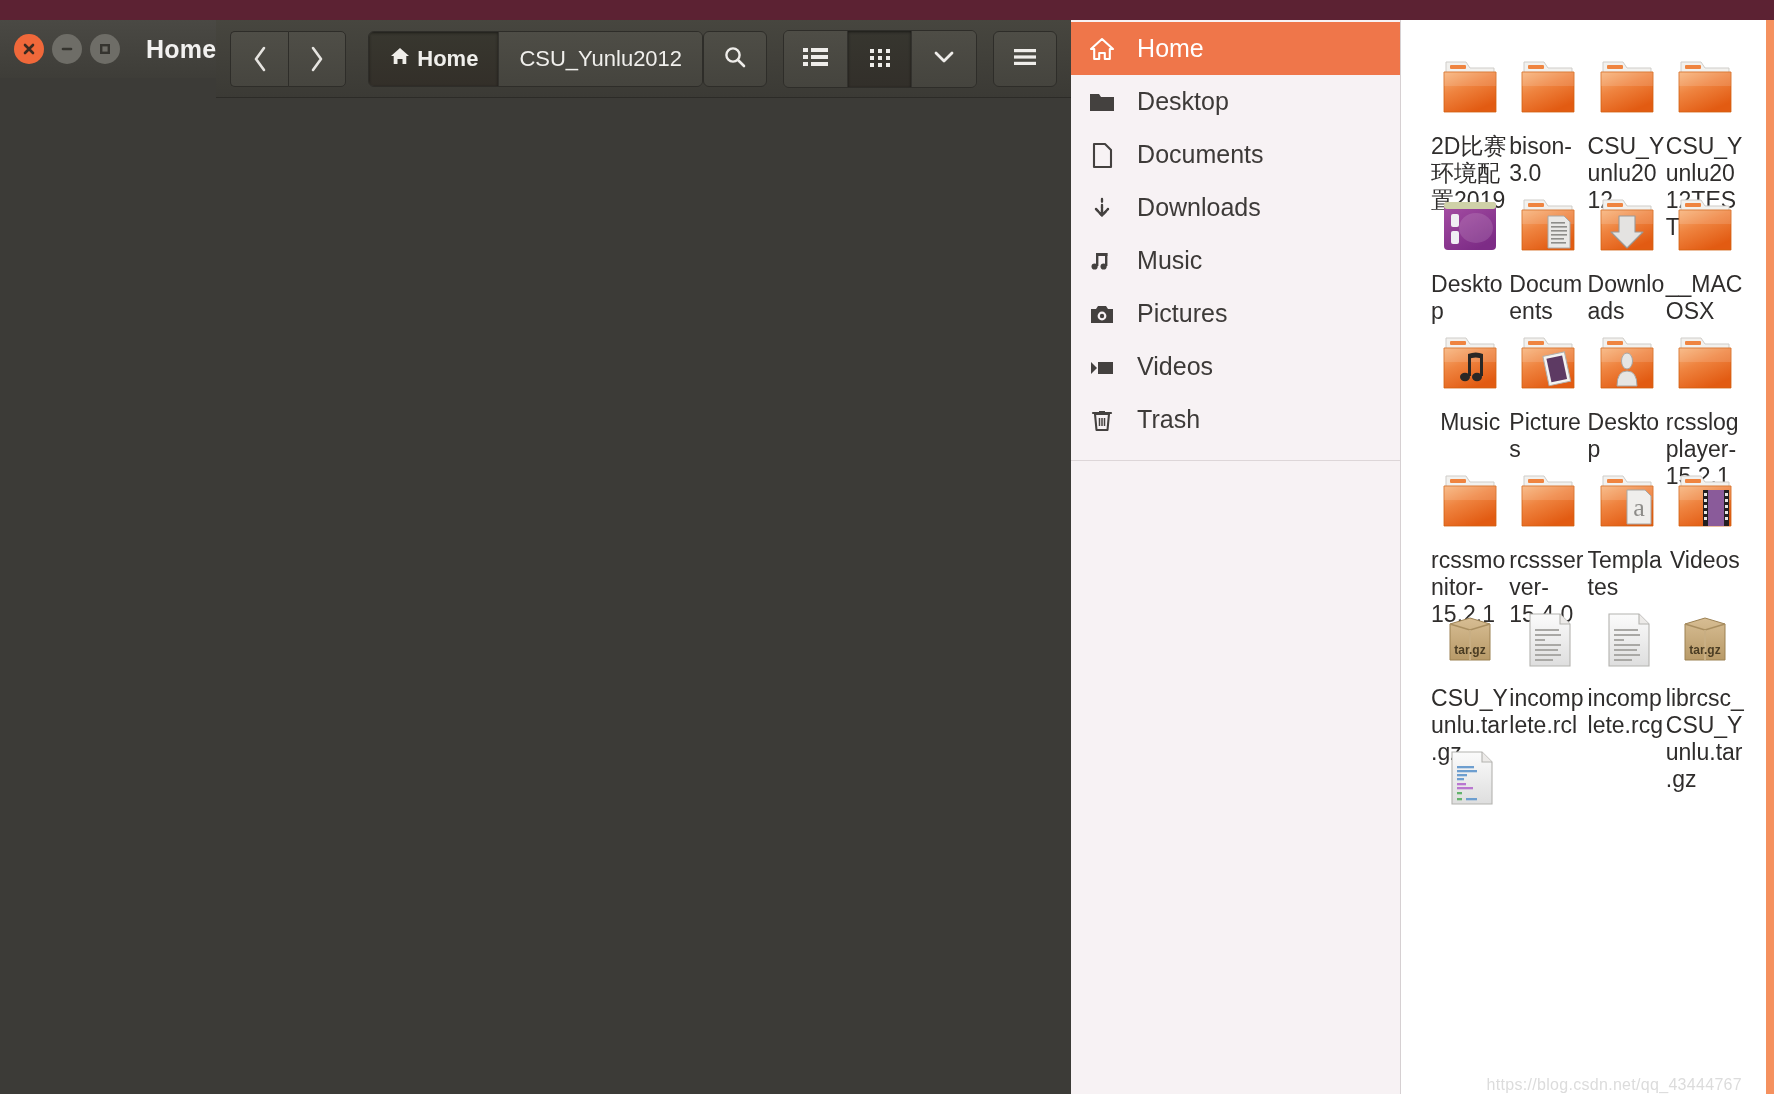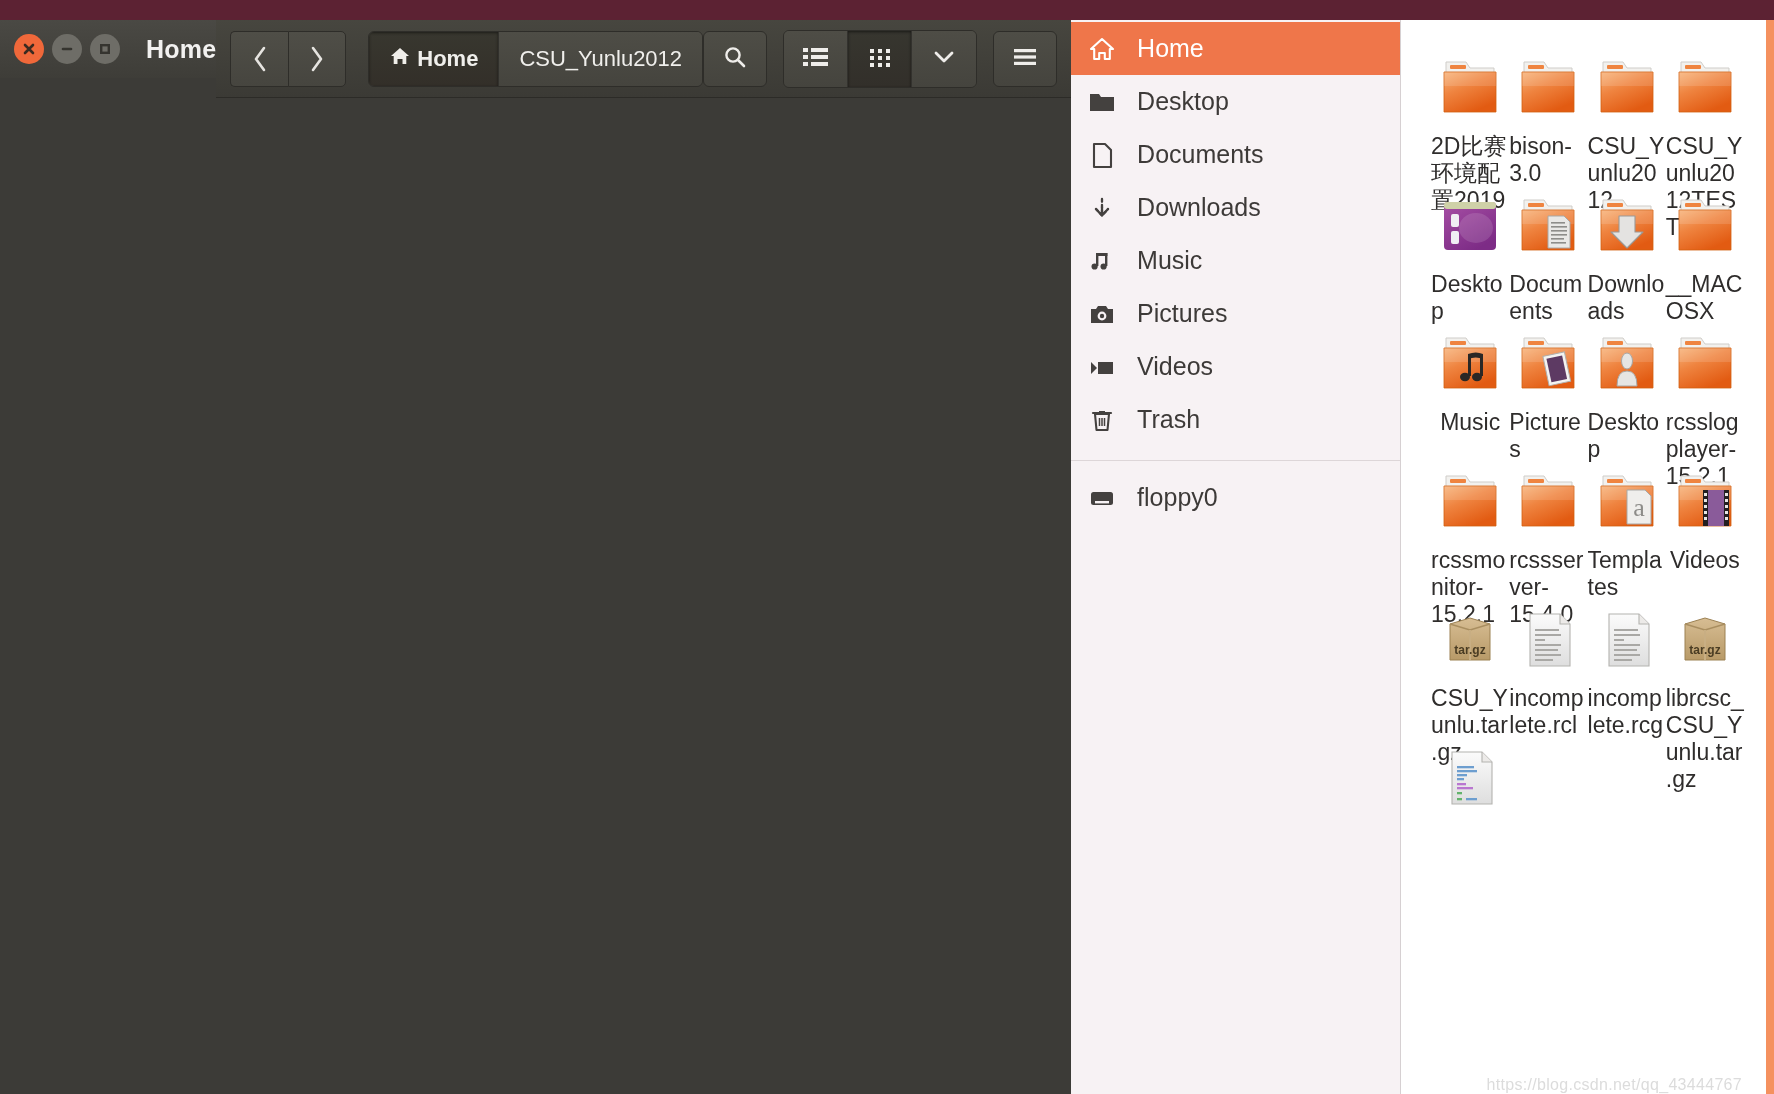--- a/index.html
+++ b/index.html
@@ -373,29 +373,20 @@
             <path d="M7 8 H21 L19.5 24 H8.5 Z" fill="none" stroke="#44413f" stroke-width="2.1" stroke-linejoin="round"></path>
             <path d="M11.5 12 V20 M14 12 V20 M16.5 12 V20" stroke="#44413f" stroke-width="1.5"></path>
           </svg>
         </span>
         <span>Trash</span>
       </div>
 
       <div class="sidesep"></div>
 
 
-      <div class="sideitem">
-        <span class="ic">
-          <svg width="28" height="28" viewBox="0 0 28 28">
-            <rect x="3" y="8" width="22" height="13" rx="2.5" fill="#44413f"></rect>
-            <rect x="7" y="17" width="14" height="2.4" fill="#f7f2f4"></rect>
-          </svg>
-        </span>
-        <span>floppy0</span>
-      </div>
 
     </div>
 
     <div class="filepane">
       <div class="grid" id="filegrid">
           <div class="cell">
             <div class="iconbox">
               <svg width="76" height="76" viewBox="0 0 76 76">
   <defs>
     <linearGradient id="fg" x1="0" y1="0" x2="0.55" y2="1">

